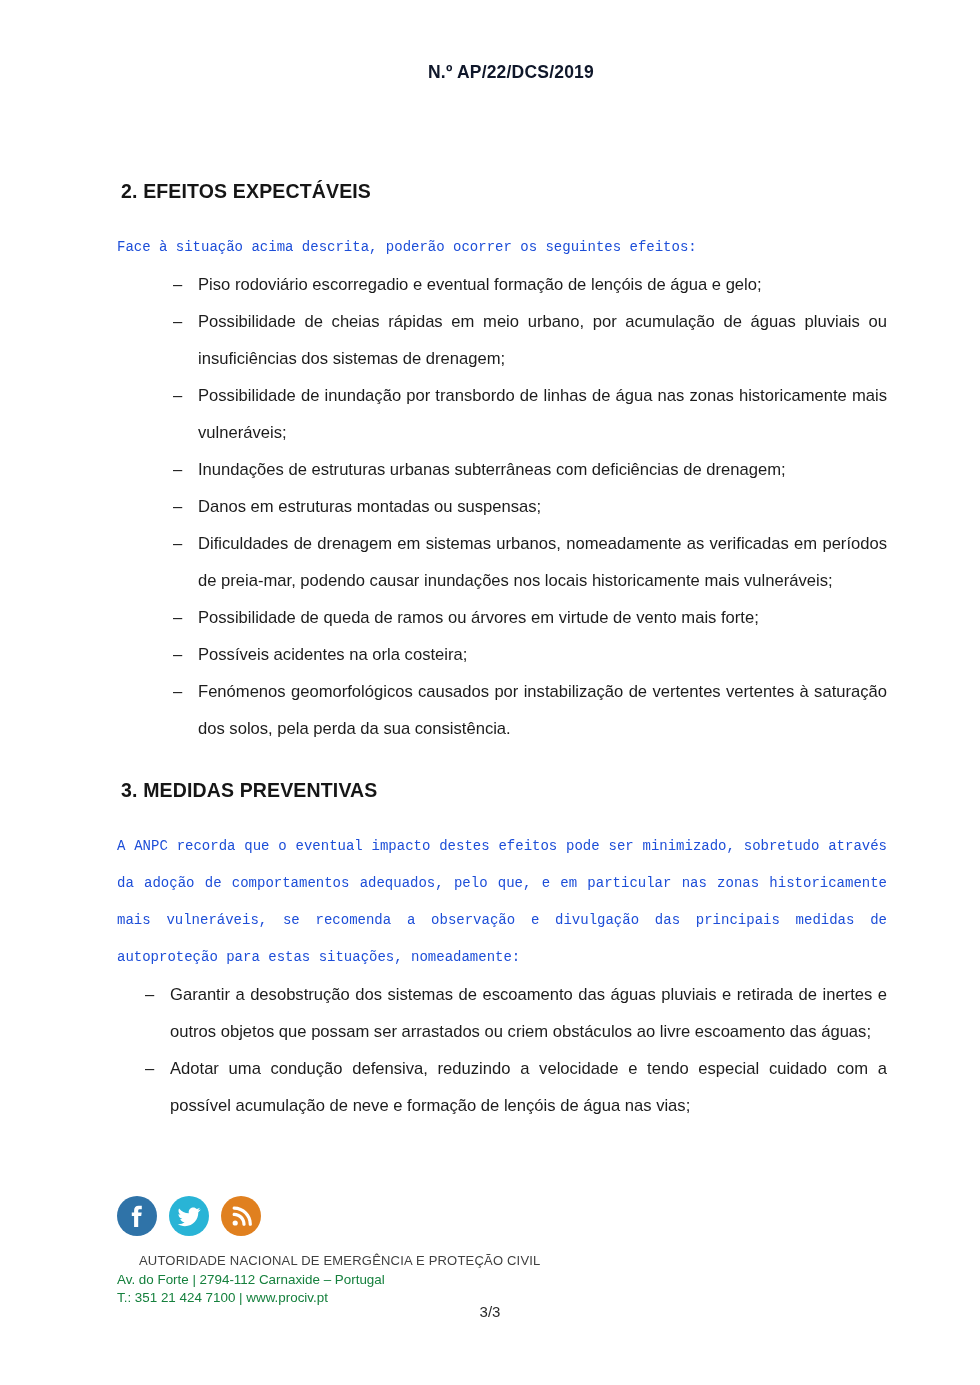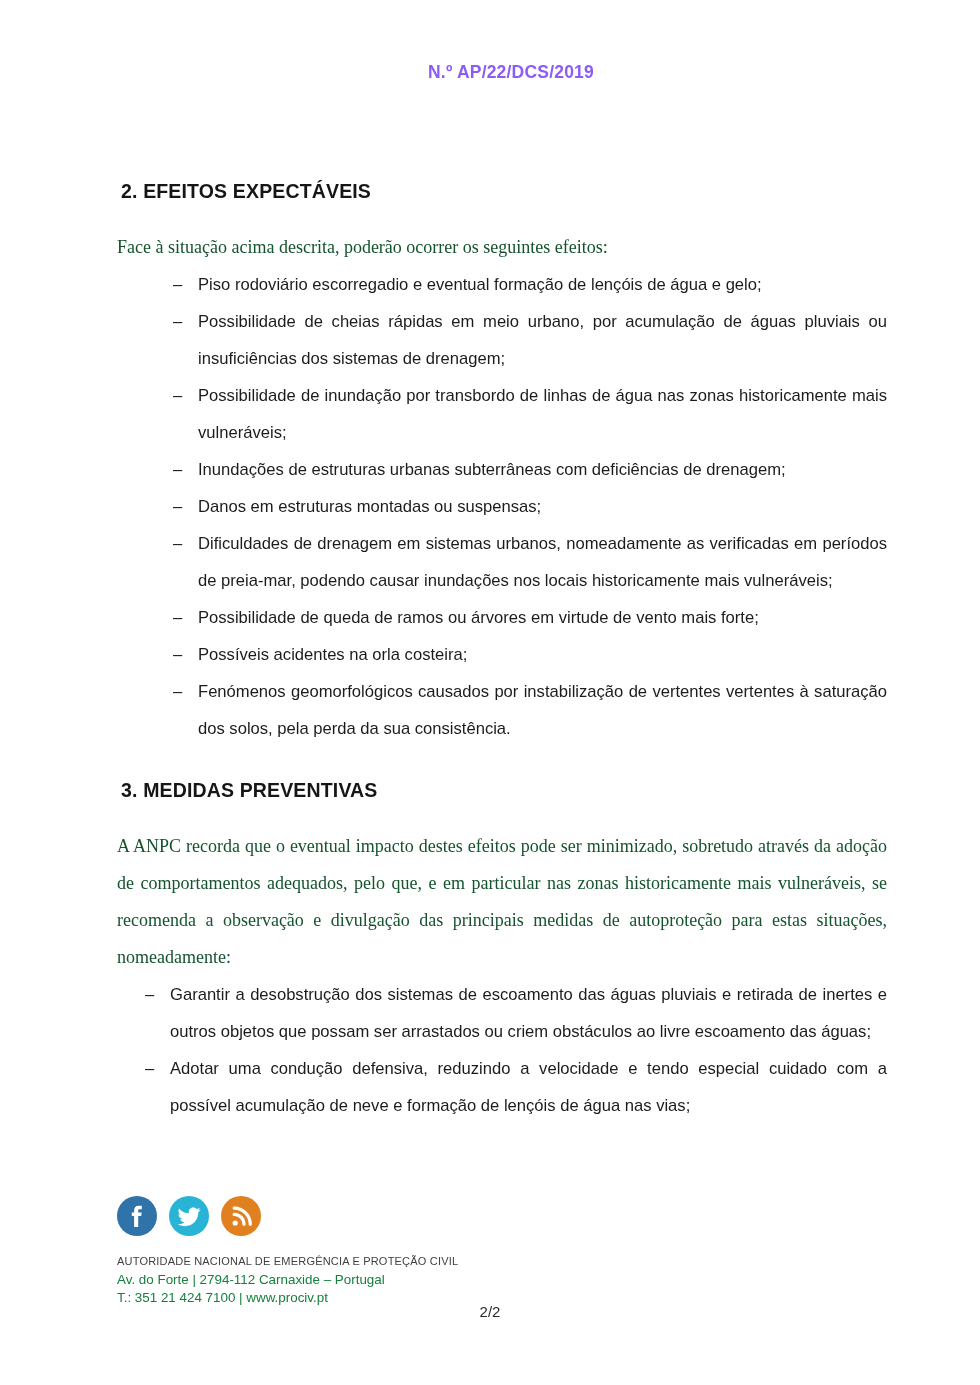--- a/index.html
+++ b/index.html
@@ -23,21 +23,21 @@
     top: 62px;
     left: 0;
     width: 980px;
     text-align: center;
   }
   .doc-header .ref {
     font-family: "Liberation Sans", sans-serif;
     font-weight: bold;
     font-size: 17.5px;
     letter-spacing: 0.2px;
-    color: #8b5cf6;
+    color: #0f172a;
     margin-left: 42px;
   }
 
   
   .content {
     position: absolute;
     left: 117px;
     top: 176px;
     width: 770px;
   }
@@ -45,24 +45,24 @@
   h2.section-title {
     font-family: "Liberation Sans", sans-serif;
     font-weight: bold;
     font-size: 19.5px;
     color: #161616;
     margin: 4px;
     letter-spacing: 0.15px;
   }
 
   p.para {
-    font-family: Liberation Serif, serif;
-    font-size: 18px;
+    font-family: Liberation Mono, monospace;
+    font-size: 14px;
     line-height: 37px;
-    color: #14532d;
+    color: #1d4ed8;
     margin: 0;
     text-align: justify;
     text-justify: inter-word;
   }
   p.para.no-justify {
     text-align: left;
   }
 
   ul.bullets {
     list-style: none;
@@ -128,23 +128,24 @@
     position: relative;
   }
   .social svg { display: block; }
 
   .footer-lines {
     font-family: "Liberation Sans", sans-serif;
     color: #3b3b3b;
     line-height: 18.5px;
   }
   .footer-lines .org {
-    font-size: 11px;
+    font-size: 13px;
     letter-spacing: 0.2px;
     color: #3f3f3f;
+    margin-left: 22px;
   }
   .footer-lines .addr,
   .footer-lines .tel {
     font-size: 13.4px;
     color: #15803d;
   }
 
   .page-number {
     position: absolute;
     top: 1303px;
@@ -253,15 +254,15 @@
       </a>
     </div>
 
     <div class="footer-lines">
       <div class="org">AUTORIDADE NACIONAL DE EMERGÊNCIA E PROTEÇÃO CIVIL</div>
       <div class="addr">Av. do Forte | 2794-112 Carnaxide – Portugal</div>
       <div class="tel">T.: 351 21 424 7100 | www.prociv.pt</div>
     </div>
   </div>
 
-  <div class="page-number">2/2</div>
+  <div class="page-number">3/3</div>
 
 </div>
 
 </body></html>

